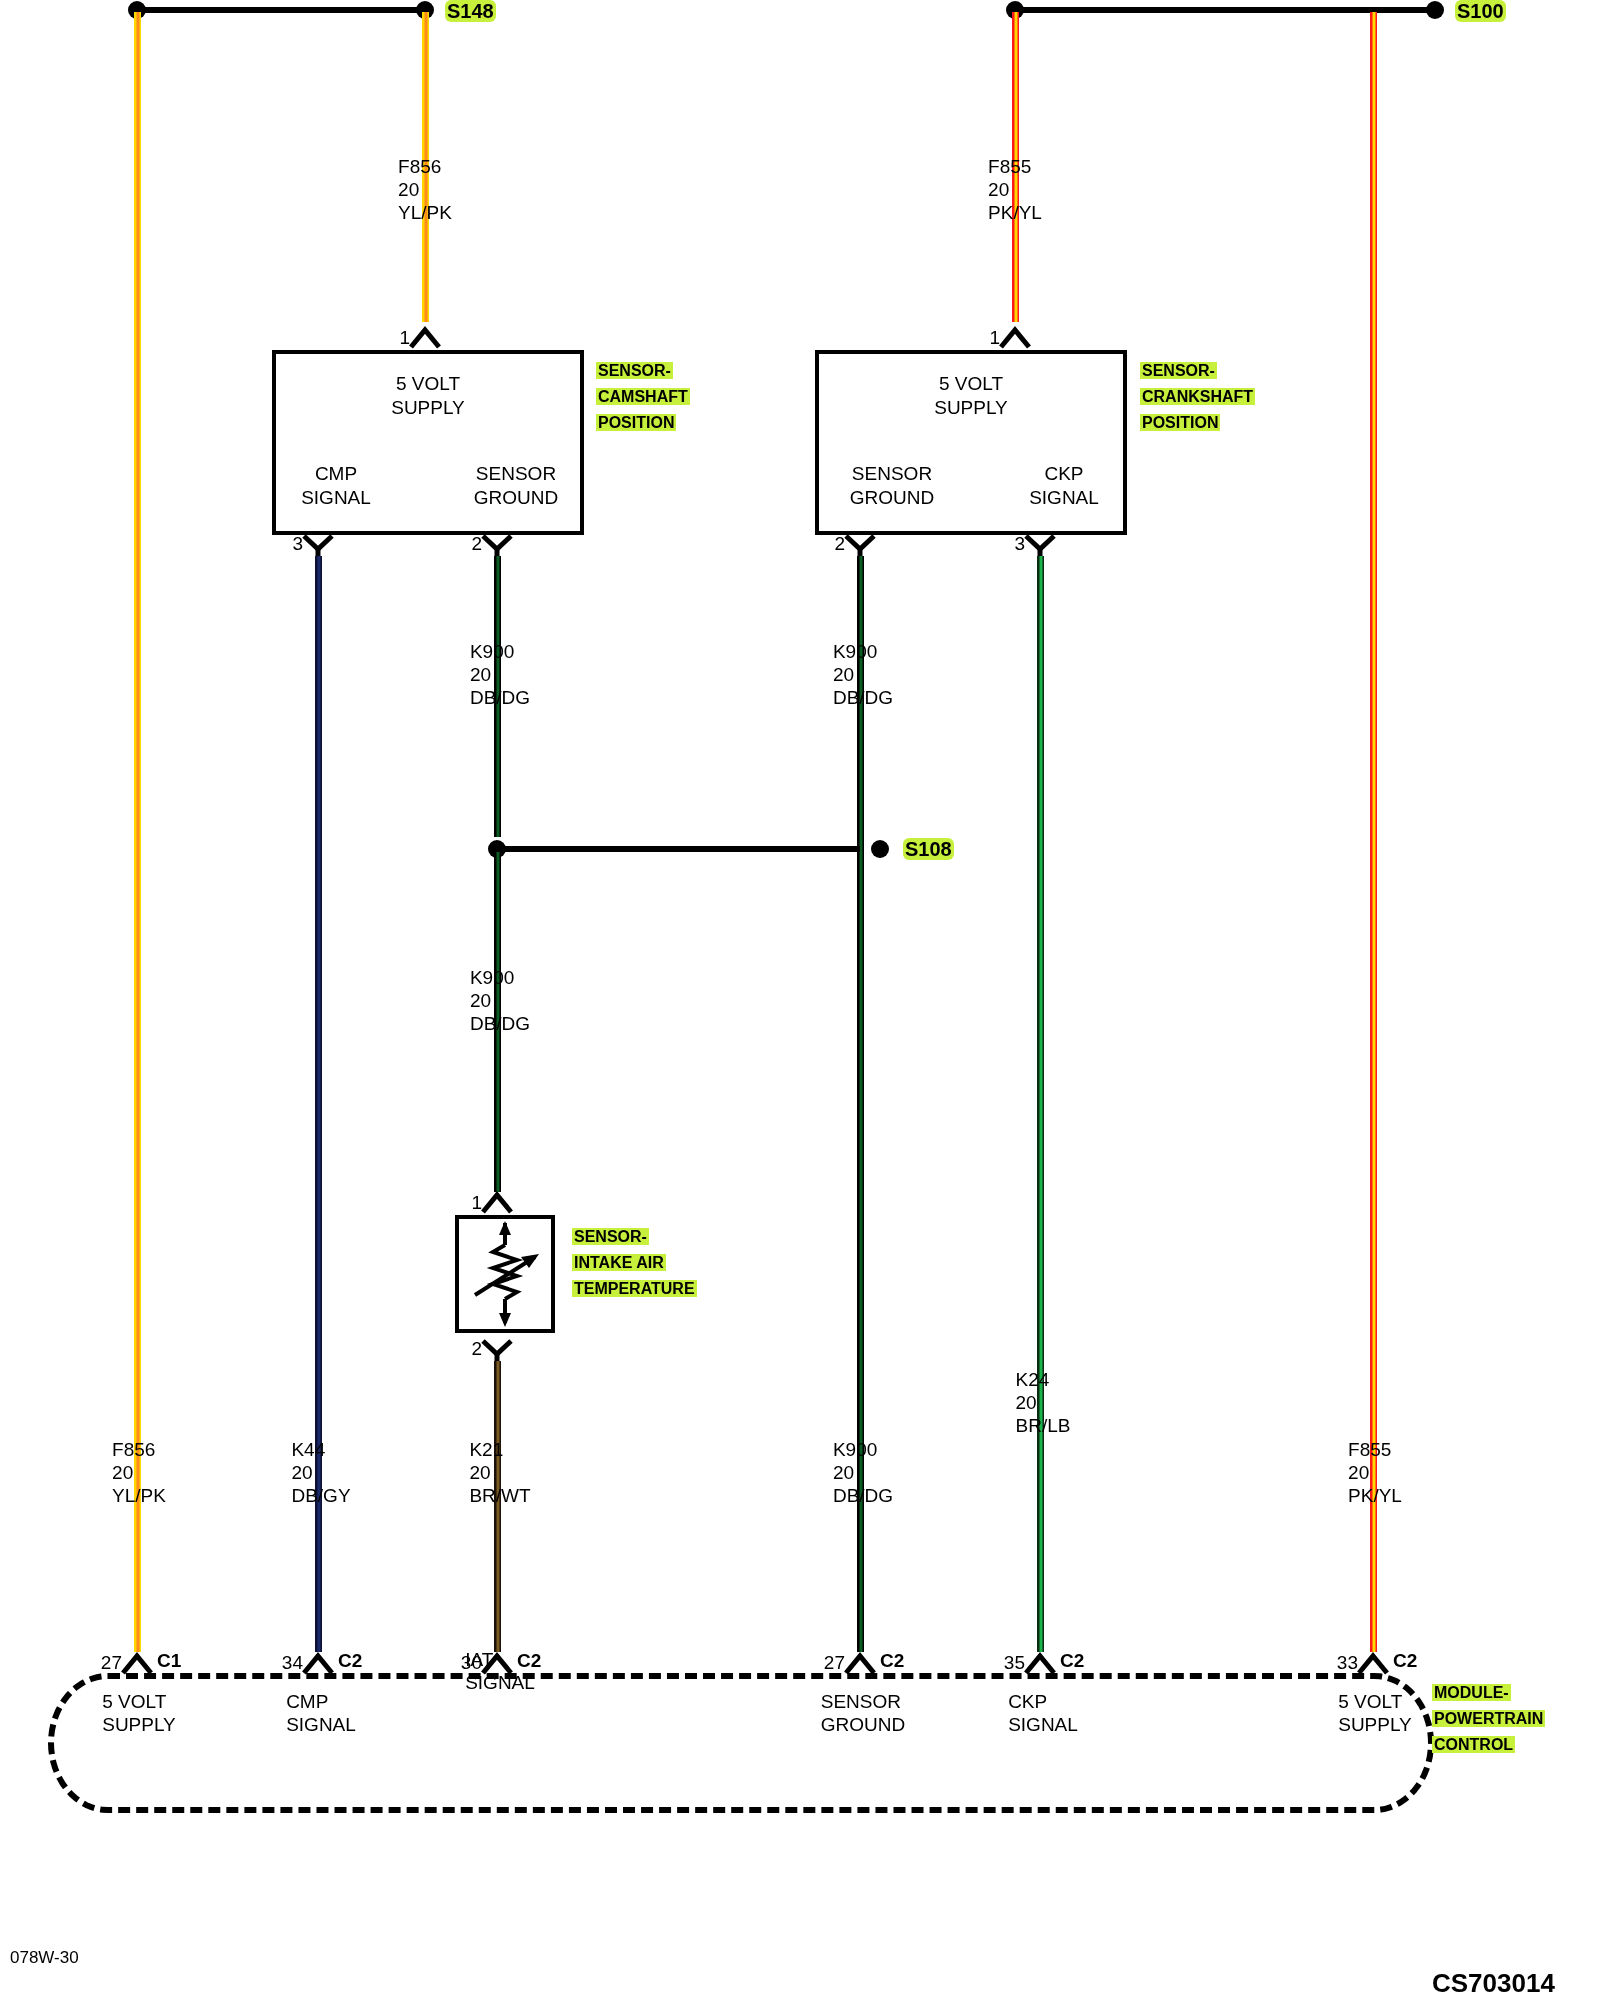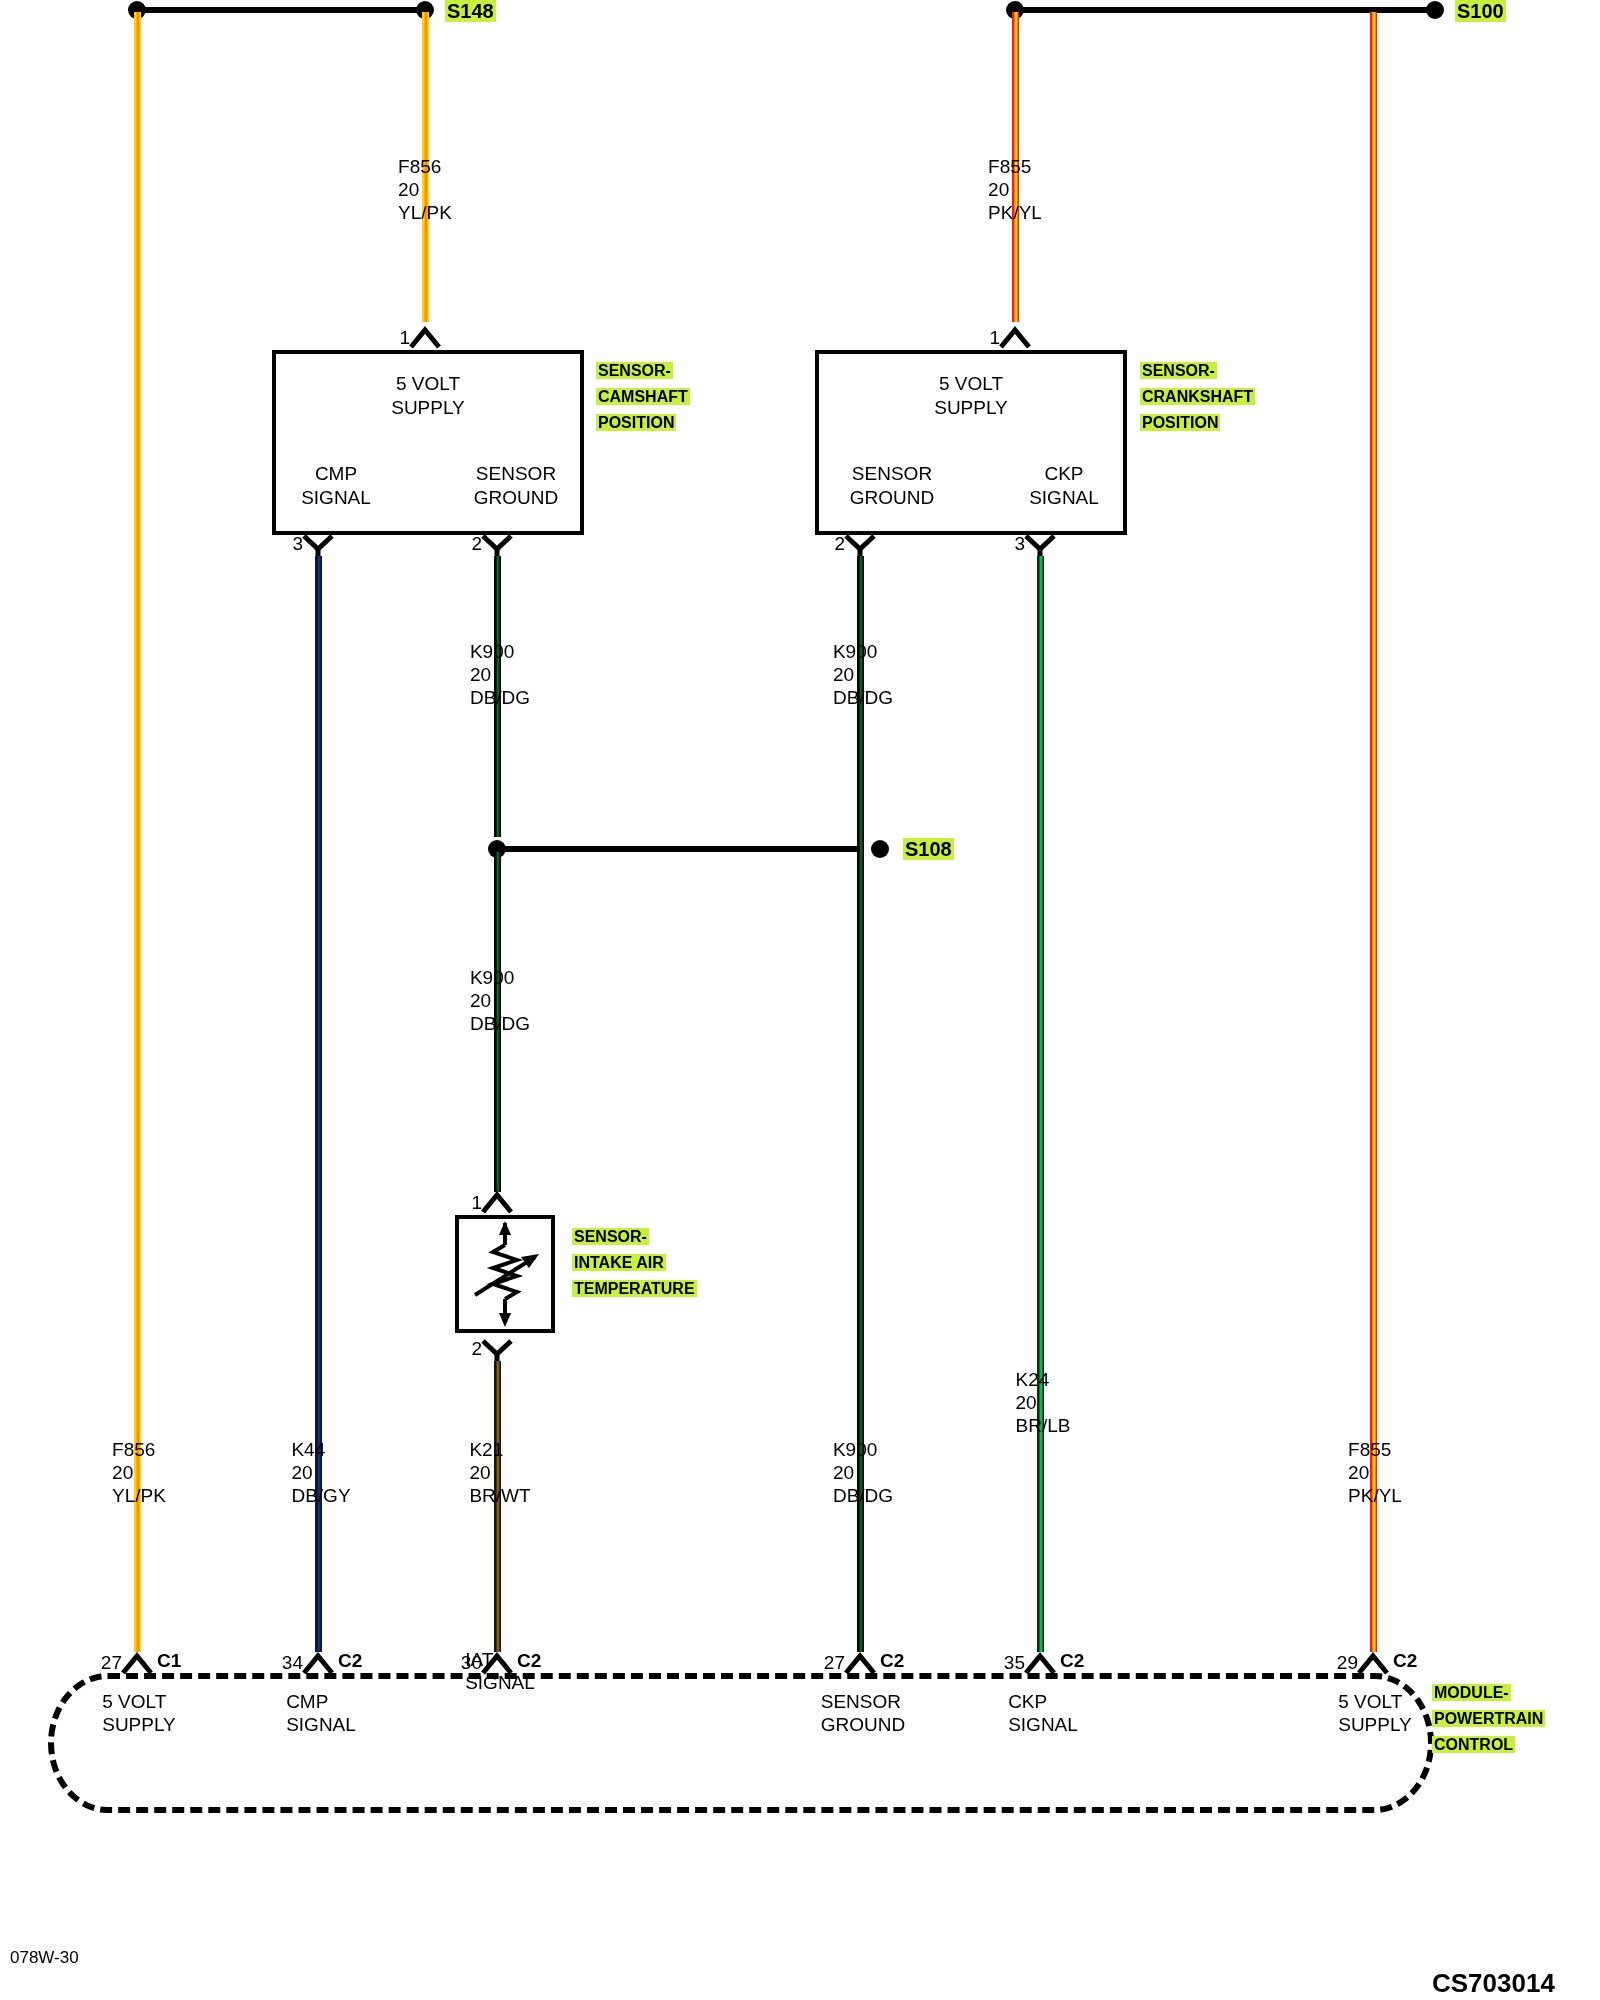--- a/index.html
+++ b/index.html
@@ -32,21 +32,21 @@
     color:#000;
   }
   .hl span{background:#c6f03c;padding:0 2px;}
   .splice-lbl{
     position:absolute;
     font-size:20px;
     font-weight:bold;
     color:#000;
     white-space:nowrap;
   }
-  .splice-lbl span{background:#c6f03c;padding:0 2px;}
+  .splice-lbl span{background:#c6f03c;padding:0 2px;border-radius:6px;}
 
   
   .wire{position:absolute;width:7px;}
   .wire i{position:absolute;left:0;top:0;bottom:0;width:100%;display:block;}
   
   .wire .base{}
   .wire .stripe{left:50%;transform:translateX(-50%);width:3px;}
 
   
   .blackline{position:absolute;background:#000;}
@@ -389,21 +389,21 @@
   <div class="pinnum" style="left:1025px;top:1652px;">35</div>
   <svg class="chev" style="left:1040px;top:1652px;" width="34" height="24" viewBox="0 0 34 24">
     <polyline points="3,21 17,4 31,21" fill="none" stroke="#000" stroke-width="5"></polyline>
   </svg>
   <div class="conncode" style="left:1060px;top:1650px;">C2</div>
   <div class="lbl ctr" style="left:1043px;top:1690px;">
     <div>CKP</div>
     <div>SIGNAL</div>
   </div>
 
-  <div class="pinnum" style="left:1358px;top:1652px;">29</div>
+  <div class="pinnum" style="left:1358px;top:1652px;">33</div>
   <svg class="chev" style="left:1373px;top:1652px;" width="34" height="24" viewBox="0 0 34 24">
     <polyline points="3,21 17,4 31,21" fill="none" stroke="#000" stroke-width="5"></polyline>
   </svg>
   <div class="conncode" style="left:1393px;top:1650px;">C2</div>
   <div class="lbl ctr" style="left:1375px;top:1690px;">
     <div>5 VOLT</div>
     <div>SUPPLY</div>
   </div>
 
   <div class="pcm" style="left:48px;top:1673px;width:1386px;height:140px;"></div>

